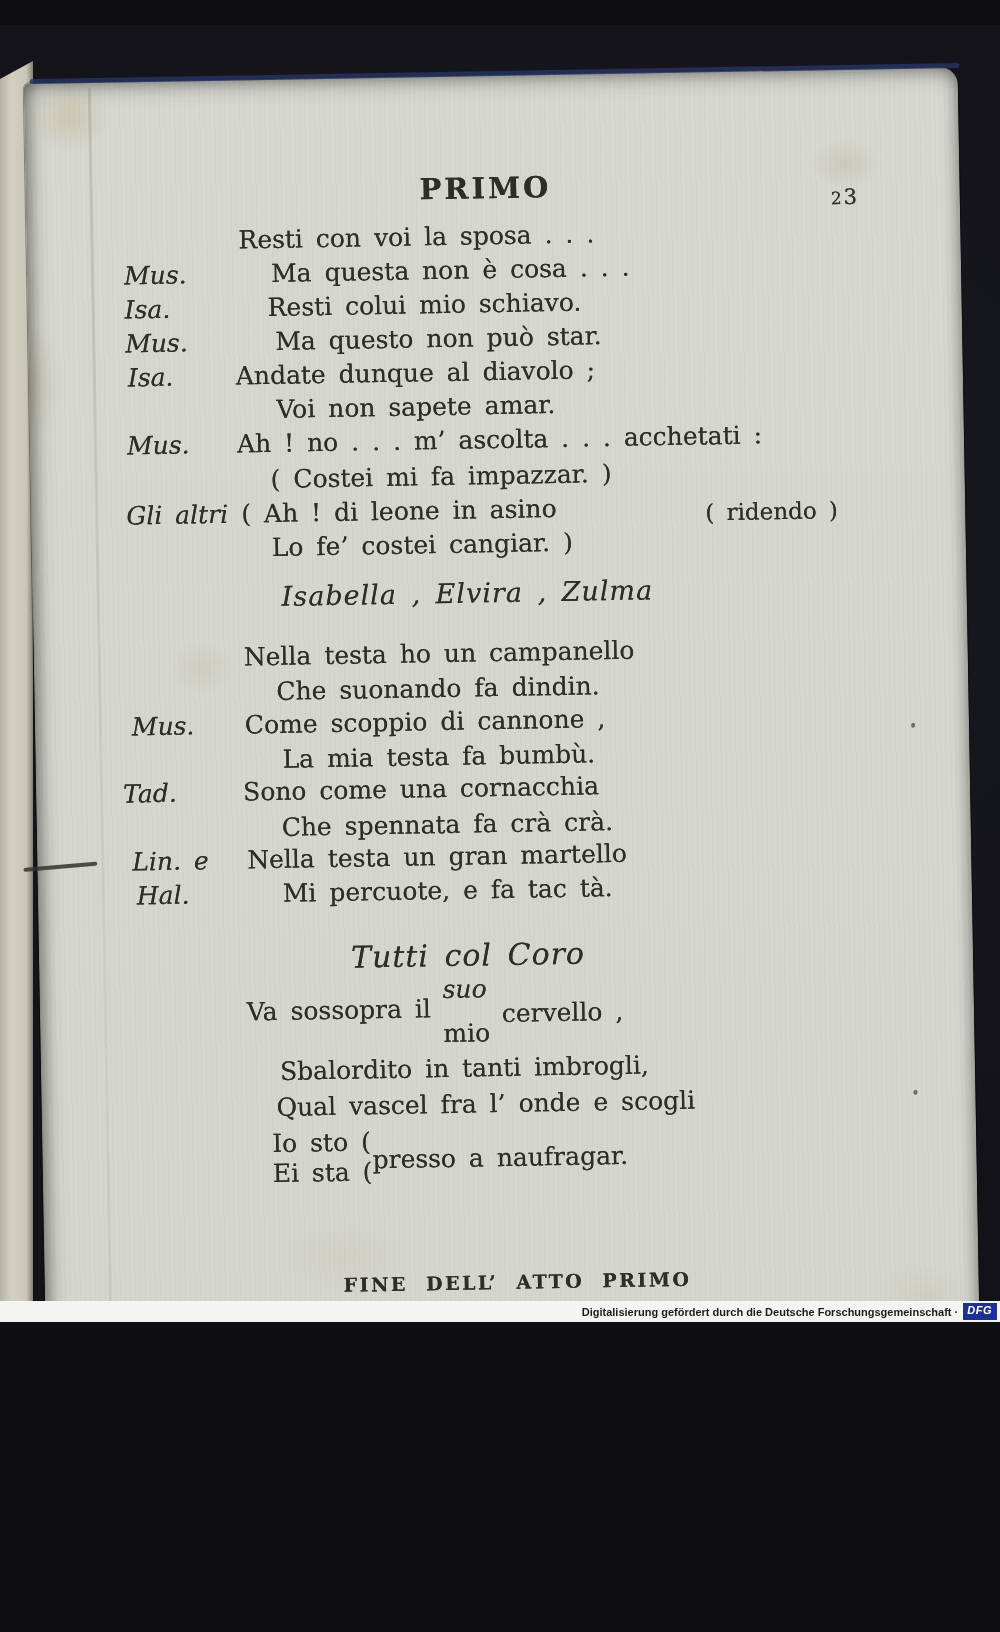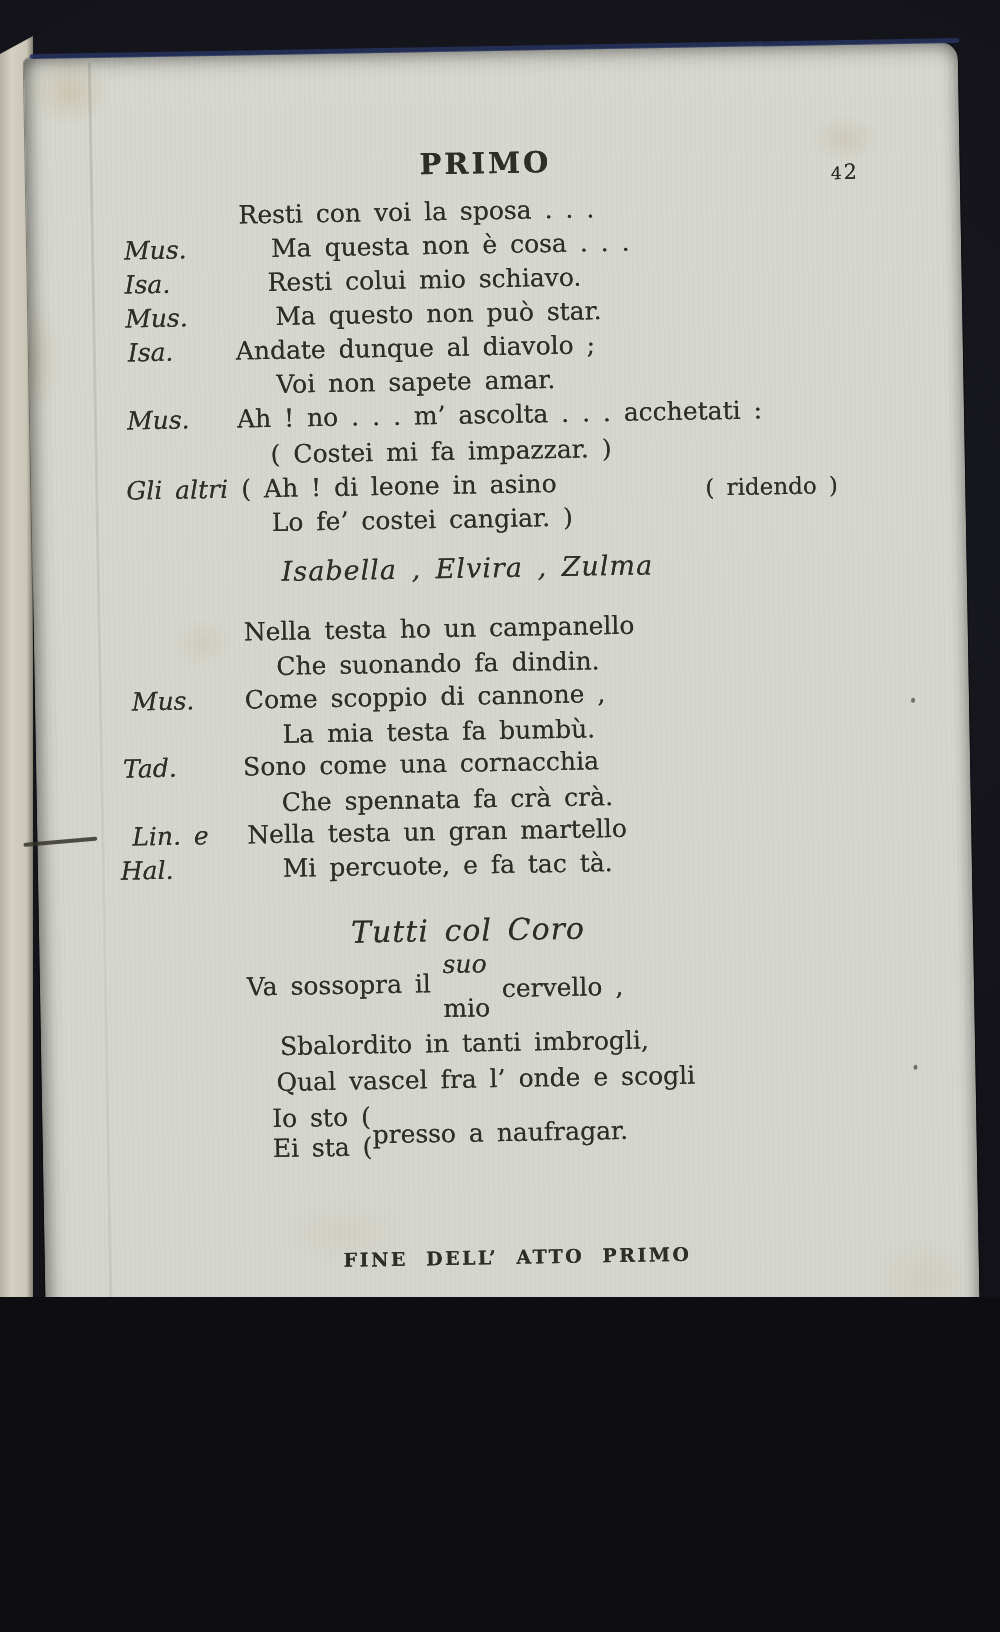--- a/index.html
+++ b/index.html
@@ -2,20 +2,21 @@
 <html><head>
 <meta charset="utf-8">
 <style>
   html,body { margin:0; padding:0; background:#0d0d12; }
   .stage {
     position:relative; width:1000px; height:1297px; overflow:hidden;
     background:
       radial-gradient(1200px 900px at 50% 40%, #1b1b23, #121218 80%),
       #14141b;
     font-family:"DejaVu Serif","Liberation Serif",serif;
+    margin-top:25px;
   }
   
   .edge-strip {
     position:absolute; left:0; top:36px; width:33px; height:1548px;
     background:linear-gradient(90deg,#b5b1a3 0%, #d3cfc2 35%, #c9c5b7 80%, #847f71 100%);
     clip-path:polygon(0 18px, 100% 0, 100% 99.5%, 0 100%);
     border-radius:3px 0 0 5px;
   }
   
   .page {
@@ -91,21 +92,21 @@
 <body>
 
 <div class="stage">
 
   <div class="edge-strip"></div>
 
   <div class="page">
     <div class="crease"></div>
 
     <div class="t head-title" style="left:394px; top:96px;">PRIMO</div>
-    <div class="t pgnum" style="left:805px; top:116px;">42</div>
+    <div class="t pgnum" style="left:805px; top:116px;">23</div>
 
     <div class="t sp" style="left:97px; top:180px;">Mus.</div>
     <div class="t sp" style="left:97px; top:214px;">Isa.</div>
     <div class="t sp" style="left:97px; top:248px;">Mus.</div>
     <div class="t sp" style="left:99px; top:282px;">Isa.</div>
     <div class="t sp" style="left:97px; top:350px;">Mus.</div>
     <div class="t sp" style="left:95px; top:420px;">Gli altri</div>
 
     <div class="t" style="left:212px; top:146px;">Resti con voi la sposa . . .</div>
     <div class="t" style="left:244px; top:180px;">Ma questa non è cosa . . .</div>
@@ -117,21 +118,21 @@
     <div class="t" style="left:240px; top:386px;">( Costei mi fa impazzar. )</div>
     <div class="t" style="left:210px; top:420px;">( Ah ! di leone in asino</div>
     <div class="t" style="left:240px; top:454px;">Lo fe’ costei cangiar. )</div>
     <div class="t side-note" style="left:674px; top:428px;">( ridendo )</div>
 
     <div class="t scene-head" style="left:249px; top:502px;">Isabella , Elvira , Zulma</div>
 
     <div class="t sp" style="left:97px; top:631px;">Mus.</div>
     <div class="t sp" style="left:87px; top:698px;">Tad.</div>
     <div class="t sp" style="left:95px; top:766px;">Lin. e</div>
-    <div class="t sp" style="left:83px; top:800px;">Hal.</div>
+    <div class="t sp" style="left:99px; top:800px;">Hal.</div>
 
     <div class="t" style="left:210px; top:563px;">Nella testa ho un campanello</div>
     <div class="t" style="left:242px; top:598px;">Che suonando fa dindin.</div>
     <div class="t" style="left:210px; top:631px;">Come scoppio di cannone ,</div>
     <div class="t" style="left:247px; top:666px;">La mia testa fa bumbù.</div>
     <div class="t" style="left:207px; top:698px;">Sono come una cornacchia</div>
     <div class="t" style="left:245px; top:734px;">Che spennata fa crà crà.</div>
     <div class="t" style="left:210px; top:766px;">Nella testa un gran martello</div>
     <div class="t" style="left:245px; top:800px;">Mi percuote, e fa tac tà.</div>
 
@@ -152,14 +153,18 @@
     <div class="t" style="left:230px; top:1080px;">Ei sta (</div>
     <div class="t" style="left:330px; top:1068px;">presso a naufragar.</div>
 
     <div class="t fine" style="left:299px; top:1196px;">FINE DELL’ ATTO PRIMO</div>
 
     <div class="margin-dash"></div>
     <div class="speck" style="left:876px; top:655px;"></div>
     <div class="speck" style="left:872px; top:1022px;"></div>
   </div>
 
+  <div class="dfg-bar">
+    <span>Digitalisierung gefördert durch die Deutsche Forschungsgemeinschaft ·</span>
+    <span class="dfg-logo">DFG</span>
+  </div>
 
 </div>
 
 </body></html>

